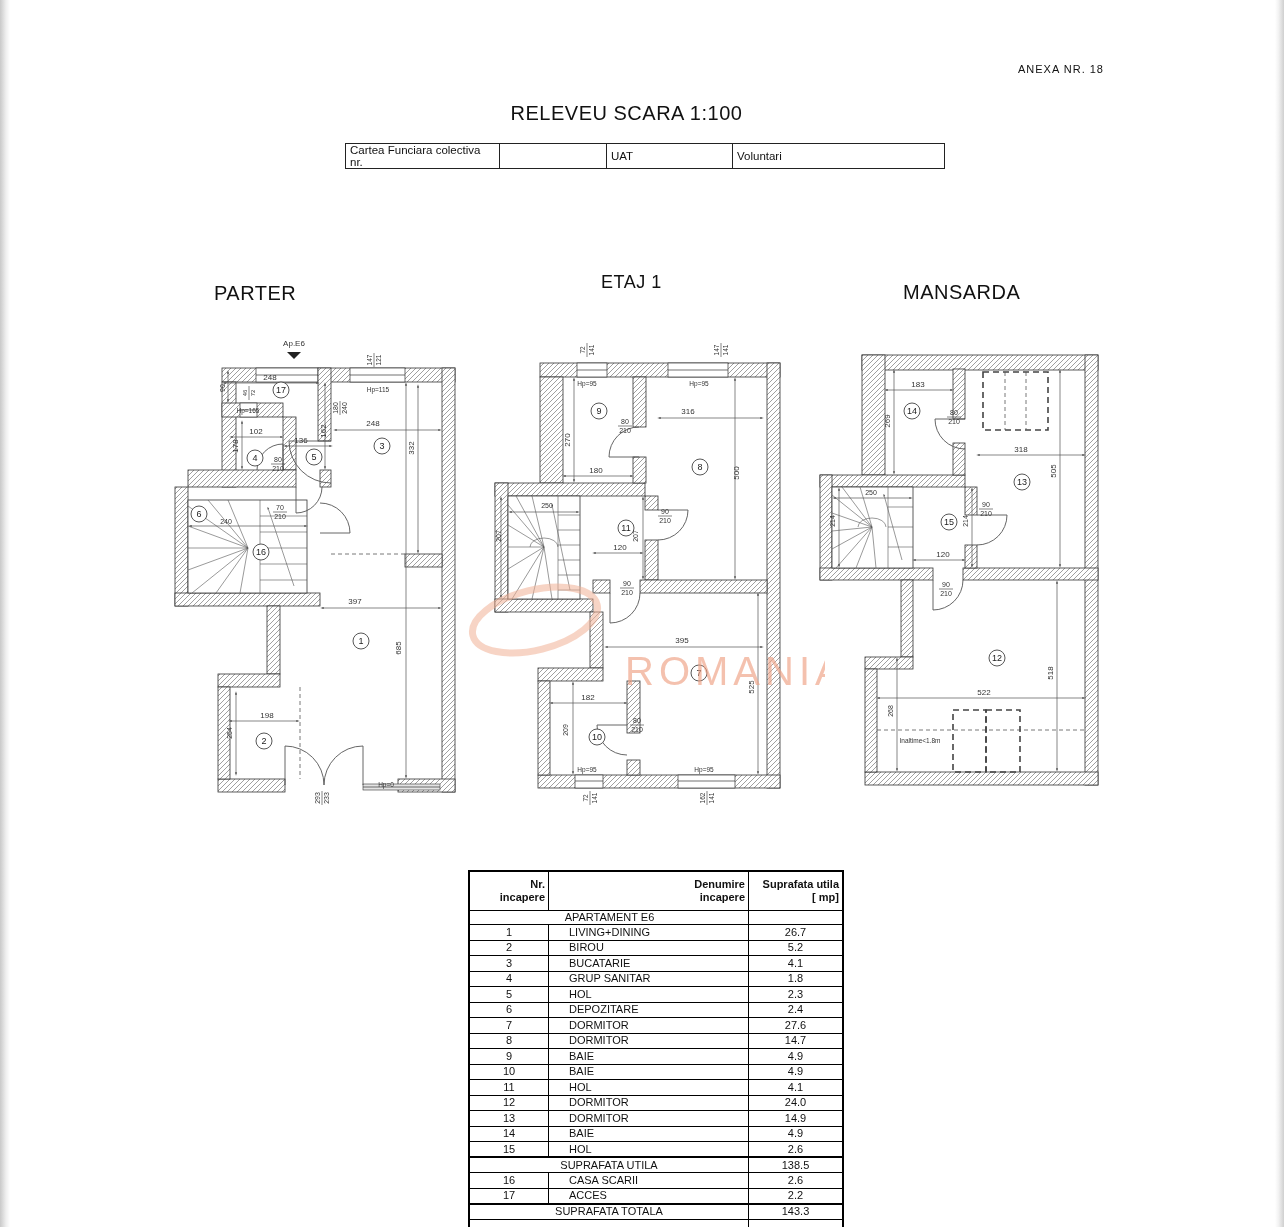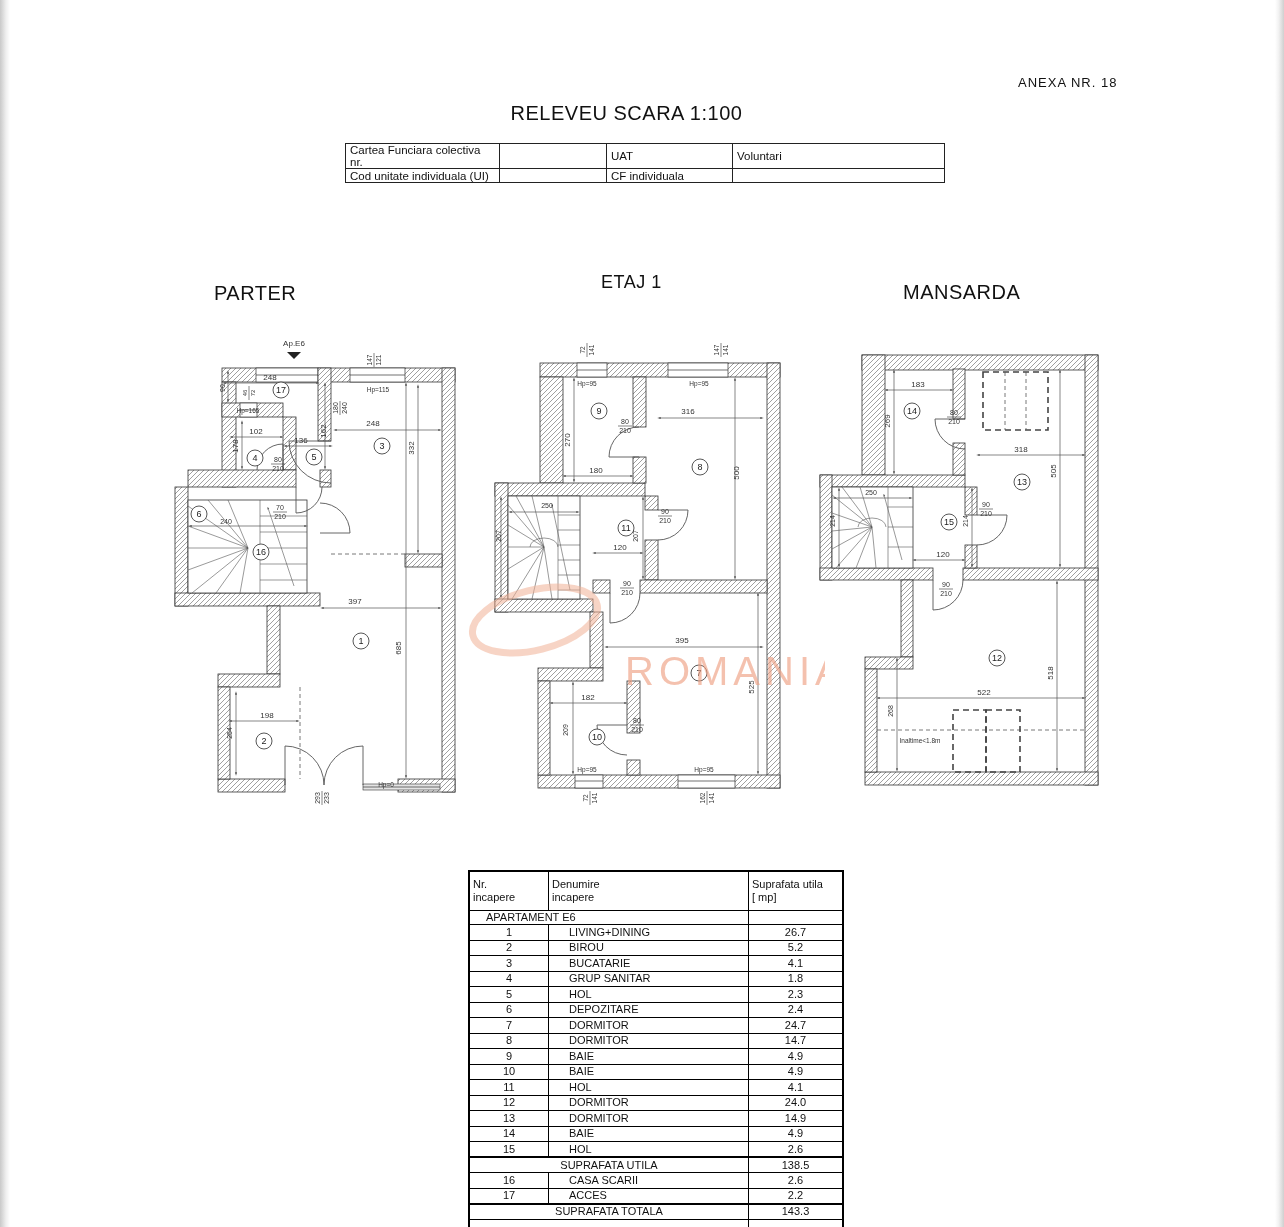--- a/index.html
+++ b/index.html
@@ -1,21 +1,21 @@
 <!DOCTYPE html>
 <html><head>
 <meta charset="utf-8">
 <style>
   html,body{margin:0;padding:0}
   body{width:1284px;height:1227px;position:relative;background:#fff;
        font-family:"Liberation Sans",sans-serif;color:#111;overflow:hidden}
   .abs{position:absolute}
   #edge-left{left:0;top:0;width:10px;height:1227px;background:linear-gradient(90deg,#c9c9c9,#efefef 60%,#fff)}
   #edge-right{right:0;top:0;width:9px;height:1227px;background:linear-gradient(270deg,#cfcfcf,#f2f2f2 60%,#fff)}
-  #anexa{left:1018px;top:75px;font-size:13px;letter-spacing:1px}
+  #anexa{left:1018px;top:63px;font-size:11px;letter-spacing:1px}
   #main-title{left:345px;top:102px;width:563px;text-align:center;font-size:20px;font-weight:normal;letter-spacing:.5px}
   
   #header-table{position:absolute;left:345px;top:143px;width:564px;border-collapse:collapse;table-layout:fixed;font-size:11.5px}
   #header-table td{border:1px solid #222;padding:0 4px;vertical-align:middle;overflow:hidden}
   #header-table .c{text-align:center}
   #header-table .cad{font-size:12.5px;text-align:center}
   #header-table .addr{font-size:11.5px;line-height:13px;padding:1px 4px}
   #header-table .addr .l2{display:block;text-align:right}
   
   .plan-title{position:absolute;font-size:20px;letter-spacing:.5px}
@@ -36,25 +36,25 @@
   .dash{stroke:#555;stroke-width:.8;fill:none;stroke-dasharray:4 3}
   .dashbold{stroke:#444;stroke-width:1.6;fill:none;stroke-dasharray:6 4}
   .stair{stroke:#555;stroke-width:.6;fill:none}
   .stairbox{fill:#fff;stroke:#333;stroke-width:.8}
   .thr{fill:#e4e4e4;stroke:#333;stroke-width:.6}
   
   #watermark{left:455px;top:555px;width:370px;height:150px;pointer-events:none}
   
   #area-table{position:absolute;left:468px;top:870px;width:352px;border-collapse:collapse;table-layout:fixed;font-size:11px;border:2px solid #000}
   #area-table td,#area-table th{border:1px solid #000;padding:0 3px;line-height:13px;overflow:hidden}
-  #area-table thead th{height:38px;font-weight:normal;text-align:left;font-size:11px}
+  #area-table thead th{height:38px;font-weight:bold;text-align:right;font-size:11px}
   #area-table .cn{text-align:center}
   #area-table .nm{text-align:left;padding-left:20px}
   #area-table .ar{text-align:center}
-  #area-table .sec{text-align:left;padding-left:16px}
+  #area-table .sec{text-align:center;padding-left:4px}
   #area-table .sum{text-align:center}
   #area-table tbody tr{height:15.5px}
   #area-table tr.srow{height:14px}
   #area-table tr.thick td{border-top-width:2px}
   #area-table tr.emptyrow{height:14px}
   .colw1{width:72px}.colw2{width:193px}.colw3{width:87px}
 </style>
 </head>
 <body>
 
@@ -76,26 +76,20 @@
 <div id="anexa" class="abs">ANEXA  NR. 18</div>
 <div id="main-title" class="abs">RELEVEU SCARA 1:100</div>
 
 <table id="header-table">
   <tbody>
   <tr style="height:14px">
     <td style="width:145px">Cartea Funciara colectiva nr.</td>
     <td style="width:98px"></td>
     <td style="width:117px">UAT</td>
     <td style="width:203px">Voluntari</td>
-  </tr>
-  <tr style="height:14px">
-    <td>Cod unitate individuala (UI)</td>
-    <td></td>
-    <td>CF individuala</td>
-    <td></td>
   </tr>
 </tbody>
   </table>
 
 <div id="title-parter" class="plan-title">PARTER</div>
 <div id="title-etaj" class="plan-title">ETAJ 1</div>
 <div id="title-mansarda" class="plan-title">MANSARDA</div>
 
 <svg id="plan-parter" class="plan-svg" width="292" height="478" viewBox="0 0 292 478">
   <g>
@@ -492,21 +486,21 @@
         <td class="ar">2.3</td>
       </tr>
       <tr>
         <td class="cn">6</td>
         <td class="nm">DEPOZITARE</td>
         <td class="ar">2.4</td>
       </tr>
       <tr>
         <td class="cn">7</td>
         <td class="nm">DORMITOR</td>
-        <td class="ar">24.7</td>
+        <td class="ar">27.6</td>
       </tr>
       <tr>
         <td class="cn">8</td>
         <td class="nm">DORMITOR</td>
         <td class="ar">14.7</td>
       </tr>
       <tr>
         <td class="cn">9</td>
         <td class="nm">BAIE</td>
         <td class="ar">4.9</td>

